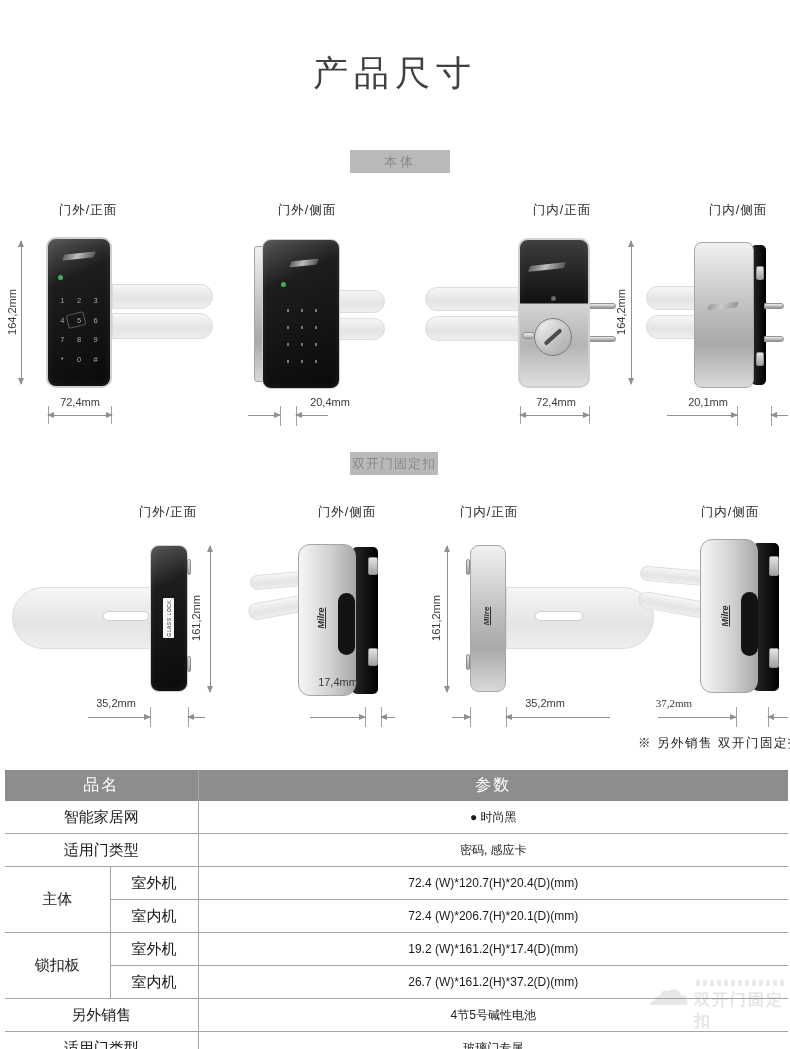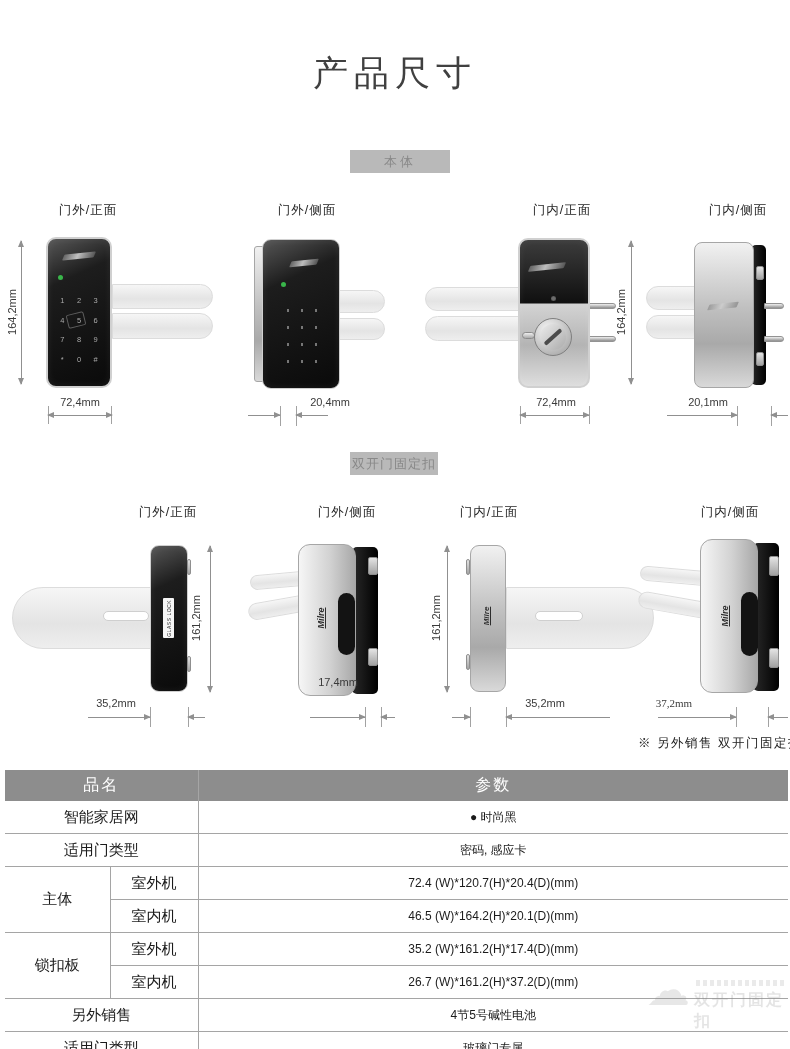--- a/index.html
+++ b/index.html
@@ -268,26 +268,26 @@
         <td colspan="2" class="lbl">适用门类型</td>
         <td class="val">密码, 感应卡</td>
       </tr>
       <tr>
         <td rowspan="2" class="group">主体</td>
         <td class="sub">室外机</td>
         <td class="val">72.4 (W)*120.7(H)*20.4(D)(mm)</td>
       </tr>
       <tr>
         <td class="sub">室内机</td>
-        <td class="val">46.5 (W)*164.2(H)*20.1(D)(mm)</td>
+        <td class="val">72.4 (W)*206.7(H)*20.1(D)(mm)</td>
       </tr>
       <tr>
         <td rowspan="2" class="group">锁扣板</td>
         <td class="sub">室外机</td>
-        <td class="val">35.2 (W)*161.2(H)*17.4(D)(mm)</td>
+        <td class="val">19.2 (W)*161.2(H)*17.4(D)(mm)</td>
       </tr>
       <tr>
         <td class="sub">室内机</td>
         <td class="val">26.7 (W)*161.2(H)*37.2(D)(mm)</td>
       </tr>
       <tr>
         <td colspan="2" class="lbl">另外销售</td>
         <td class="val">4节5号碱性电池</td>
       </tr>
       <tr>

